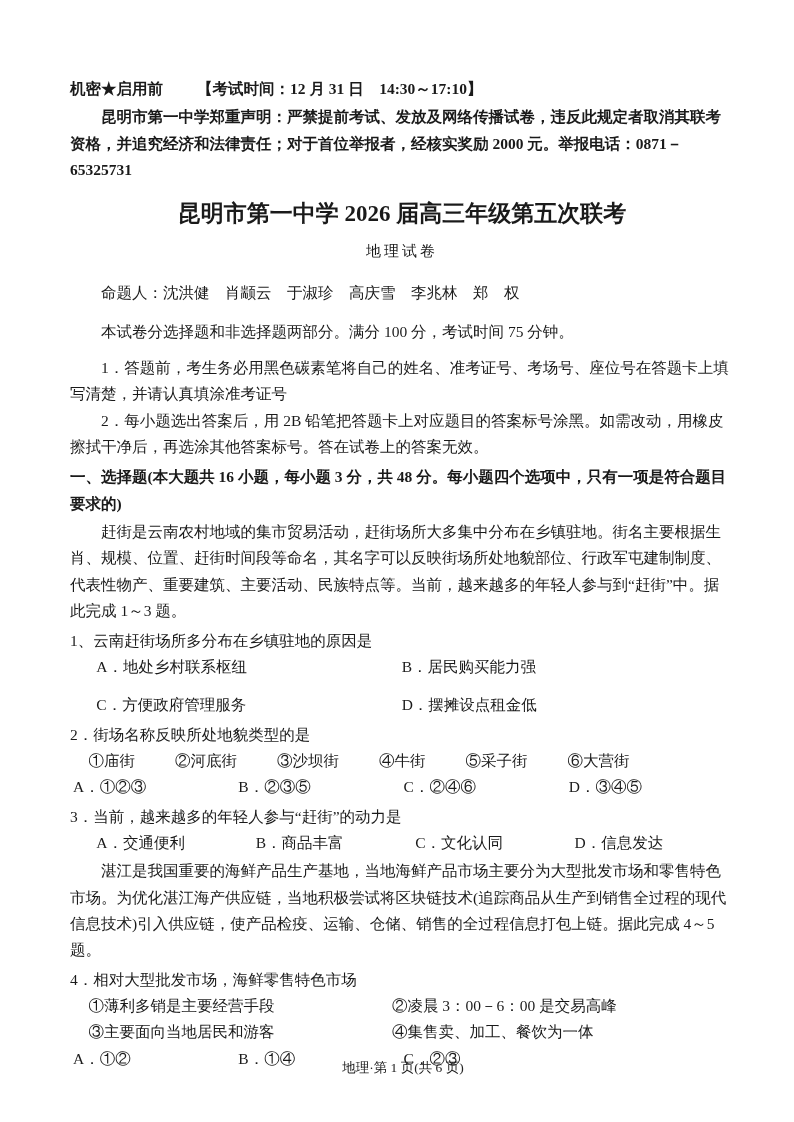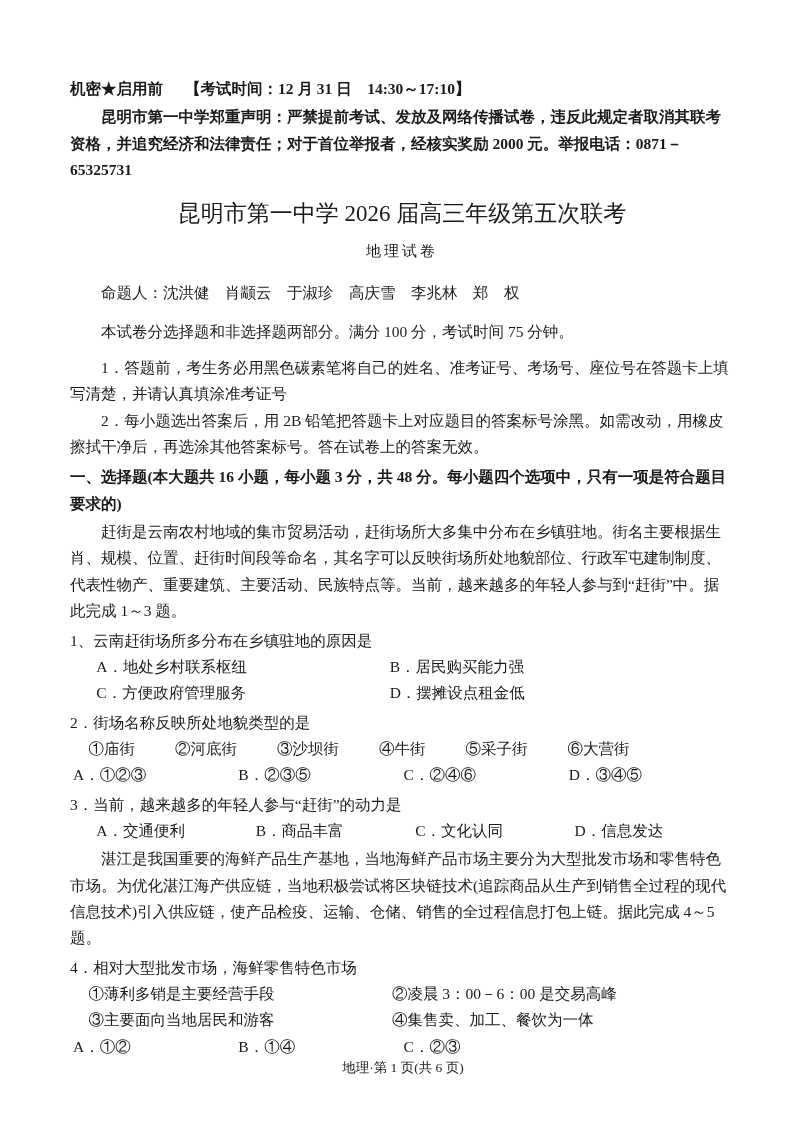--- a/index.html
+++ b/index.html
@@ -18,32 +18,32 @@
     box-sizing: border-box;
     height: 100%;
     padding: 76px 60px 0 70px;
     position: relative;
   }
   p { margin: 0; }
   .indent { text-indent: 2em; }
 
   .top-row {
     display: flex;
-    gap: 22px;
+    gap: 34px;
     font-weight: bold;
   }
   .declaration {
     font-weight: bold;
     text-indent: 2em;
     margin-top: 2px;
   }
   .title {
     text-align: center;
     font-size: 23px;
-    font-weight: normal;
+    font-weight: bold;
     margin: 14px 0 2px 0;
     line-height: 1.5;
   }
   .subtitle {
     text-align: center;
     font-size: 15px;
     font-weight: normal;
     letter-spacing: 3px;
     margin: 8px 0 18px 0;
     line-height: 1.5;
@@ -54,20 +54,21 @@
   .section-heading { font-weight: bold; margin-top: 4px; }
   .passage { text-indent: 2em; margin-top: 2px; }
 
   .question { margin-top: 3px; }
   .q-stem { }
 
   .opts-2col {
     display: grid;
     grid-template-columns: 46% 54%;
     padding-left: 1.7em;
+    gap: 12px;
   }
   .opts-4col-indent {
     display: grid;
     grid-template-columns: repeat(4, 1fr);
     padding-left: 1.7em;
   }
   .opts-4col {
     display: grid;
     grid-template-columns: repeat(4, 1fr);
     padding-left: 0.2em;

